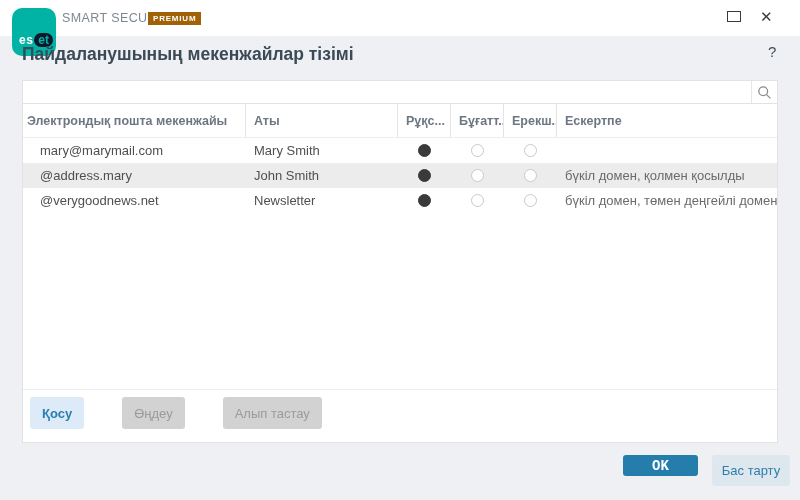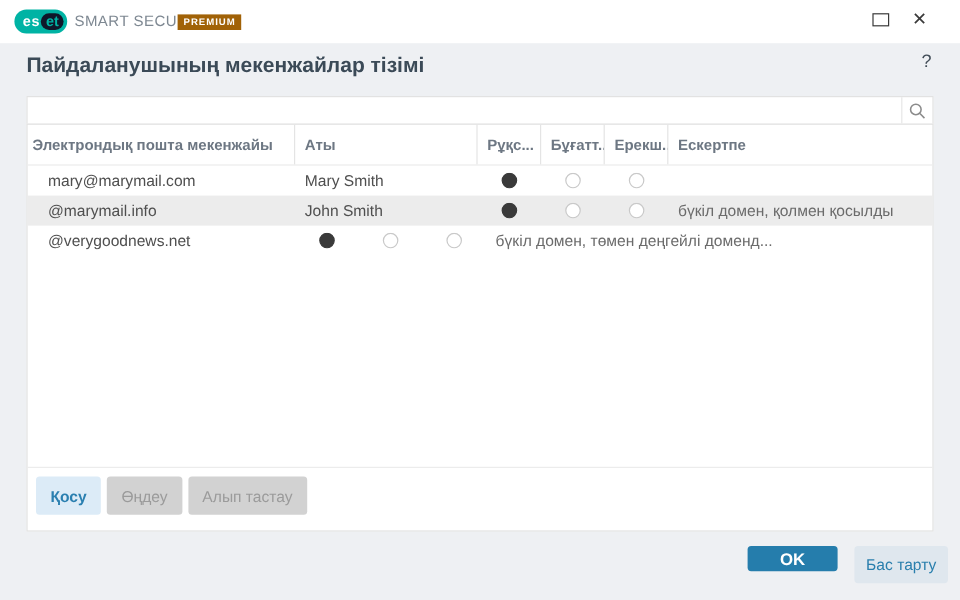--- a/index.html
+++ b/index.html
@@ -5,22 +5,22 @@
   html,body { margin:0; padding:0; }
   body {
     width:800px; height:500px; position:relative; overflow:hidden;
     background:#eef0f3;
     font-family:"Liberation Sans", sans-serif;
     -webkit-font-smoothing:antialiased;
   }
 
   
   .titlebar { position:absolute; top:0; left:0; right:0; height:36px; background:#ffffff; }
-  .logo { position:absolute; left:12px; top:8px; height:20px; display:flex; align-items:center;
-          background:#00b3a4; border-radius:10px; padding:0 3px 0 7px; }
+  .logo { position:absolute; left:12px; top:8px; height:32px; display:flex; align-items:center;
+          background:#00b3a4; border-radius:10px; padding:16px 3px 0 7px; }
   .logo-es { color:#fff; font-weight:bold; font-size:12px; letter-spacing:0.5px; }
   .logo-et { background:#0f172a; color:#00b3a4; font-weight:bold; font-size:12px; border-radius:7px;
              padding:0 4px; margin-left:1px; height:14px; line-height:14px; }
   .product-name { position:absolute; left:62px; top:11px; font-size:12.5px; color:#7e8892; letter-spacing:0.4px; }
   .premium-badge { position:absolute; left:148px; top:12px; background:#a16207; color:#fff;
                    font-size:8px; font-weight:bold; letter-spacing:0.8px; padding:2px 5px; }
   .btn-winmax { position:absolute; left:727px; top:11px; width:12px; height:11px;
                 border:1px solid #3a3a3a; background:transparent; cursor:pointer; }
   .btn-winclose { position:absolute; left:760px; top:8px; font-size:15px; color:#3a3a3a;
                   background:none; border:none; cursor:pointer; line-height:18px; padding:0; }
@@ -62,26 +62,26 @@
            border:1.5px solid #c9c9c9; background:#fff; cursor:pointer; }
   .radio.filled { background:#3a3a3a; border-color:#3a3a3a; }
 
   .table-filler { flex:1; }
 
   .actions-strip { flex:none; height:53px; border-top:1px solid #ececec;
                    padding:7px 0 0 7px; box-sizing:border-box; display:flex; gap:5px; align-items:flex-start; }
   .btn-small { height:32px; padding:0 12px; border:none; border-radius:3px; font-size:13px;
                font-family:inherit; cursor:pointer; }
   .btn-add { background:#dcebf7; color:#2a7fb0; font-weight:600; }
-  .btn-disabled { background:#d2d2d2; color:#9b9b9b; }
+  .btn-disabled { background:#d2d2d2; color:#9b9b9b;margin-left:33px; }
 
   
   .btn-ok { position:absolute; left:623px; top:455px; width:75px; height:21px; background:#257dac;
             color:#fff; font-weight:700; font-size:14px; border:none; border-radius:3px;
-            font-family:Liberation Sans, sans-serif; cursor:pointer; }
+            font-family:Liberation Mono, monospace; cursor:pointer; }
   .btn-cancel { position:absolute; left:712px; top:455px; width:78px; height:31px; background:#dfe7ee;
                 color:#2a7fad; font-size:13px; border:none; border-radius:3px;
                 font-family:inherit; cursor:pointer; }
 </style>
 </head>
 <body>
 
 <div class="titlebar">
   <div class="logo">
     <span class="logo-es">es</span>
@@ -125,36 +125,37 @@
         </div>
       <div class="td c4">
           <span class="radio"></span>
         </div>
       <div class="td c5">
           <span class="radio"></span>
         </div>
     </div>
 
     <div class="tr selected">
-      <div class="td c1">@marymail.info</div>
+      <div class="td c1">@address.mary</div>
       <div class="td c2">John Smith</div>
       <div class="td c3">
           <span class="radio filled"></span>
         </div>
       <div class="td c4">
           <span class="radio"></span>
         </div>
       <div class="td c5">
           <span class="radio"></span>
         </div>
       <div class="td c6">бүкіл домен, қолмен қосылды</div>
     </div>
 
     <div class="tr">
       <div class="td c1">@verygoodnews.net</div>
+      <div class="td c2">Newsletter</div>
       <div class="td c3">
           <span class="radio filled"></span>
         </div>
       <div class="td c4">
           <span class="radio"></span>
         </div>
       <div class="td c5">
           <span class="radio"></span>
         </div>
       <div class="td c6">бүкіл домен, төмен деңгейлі доменд...</div>

